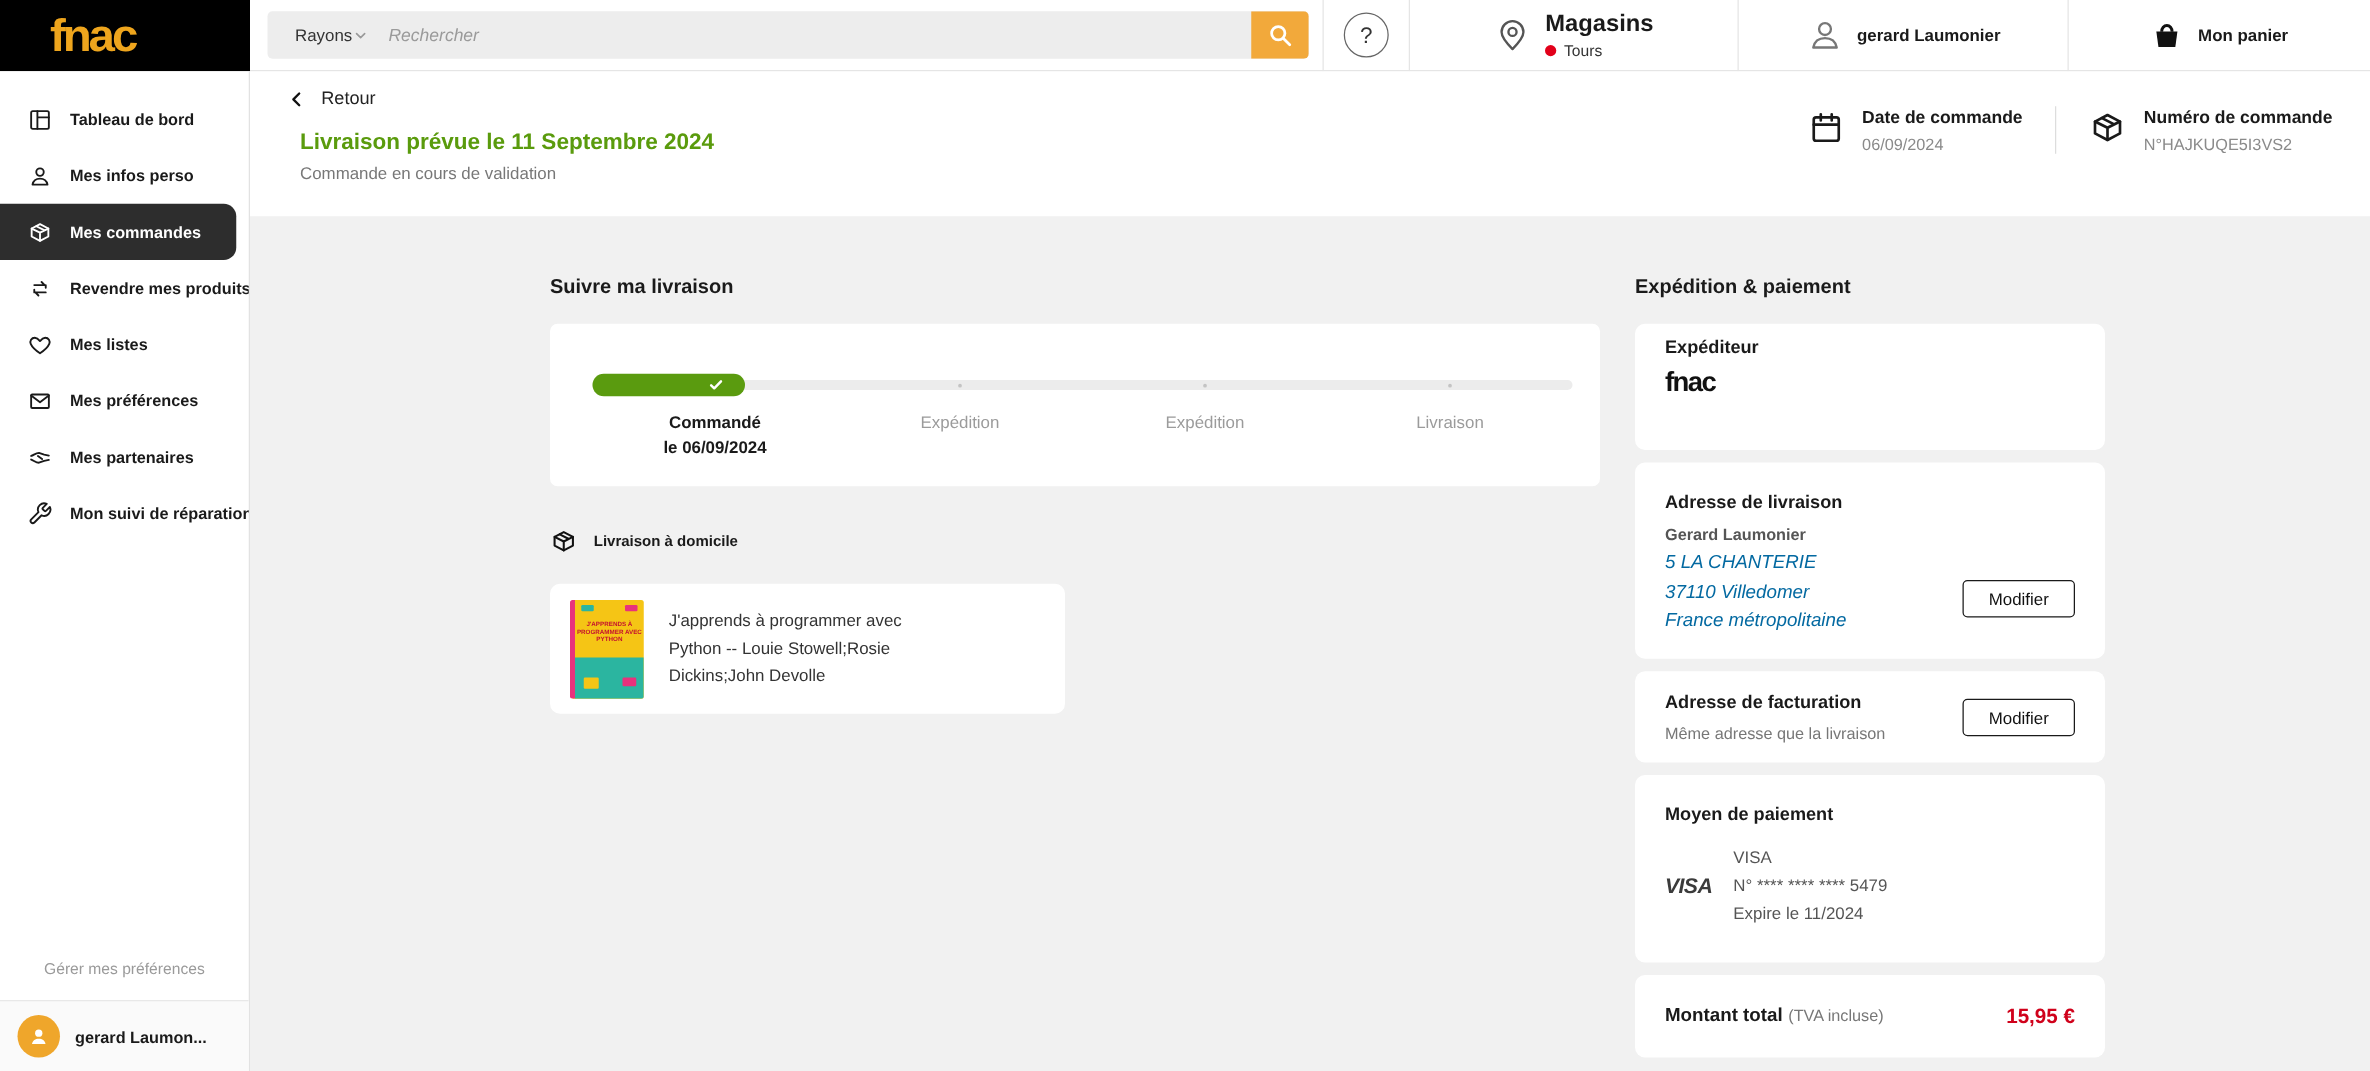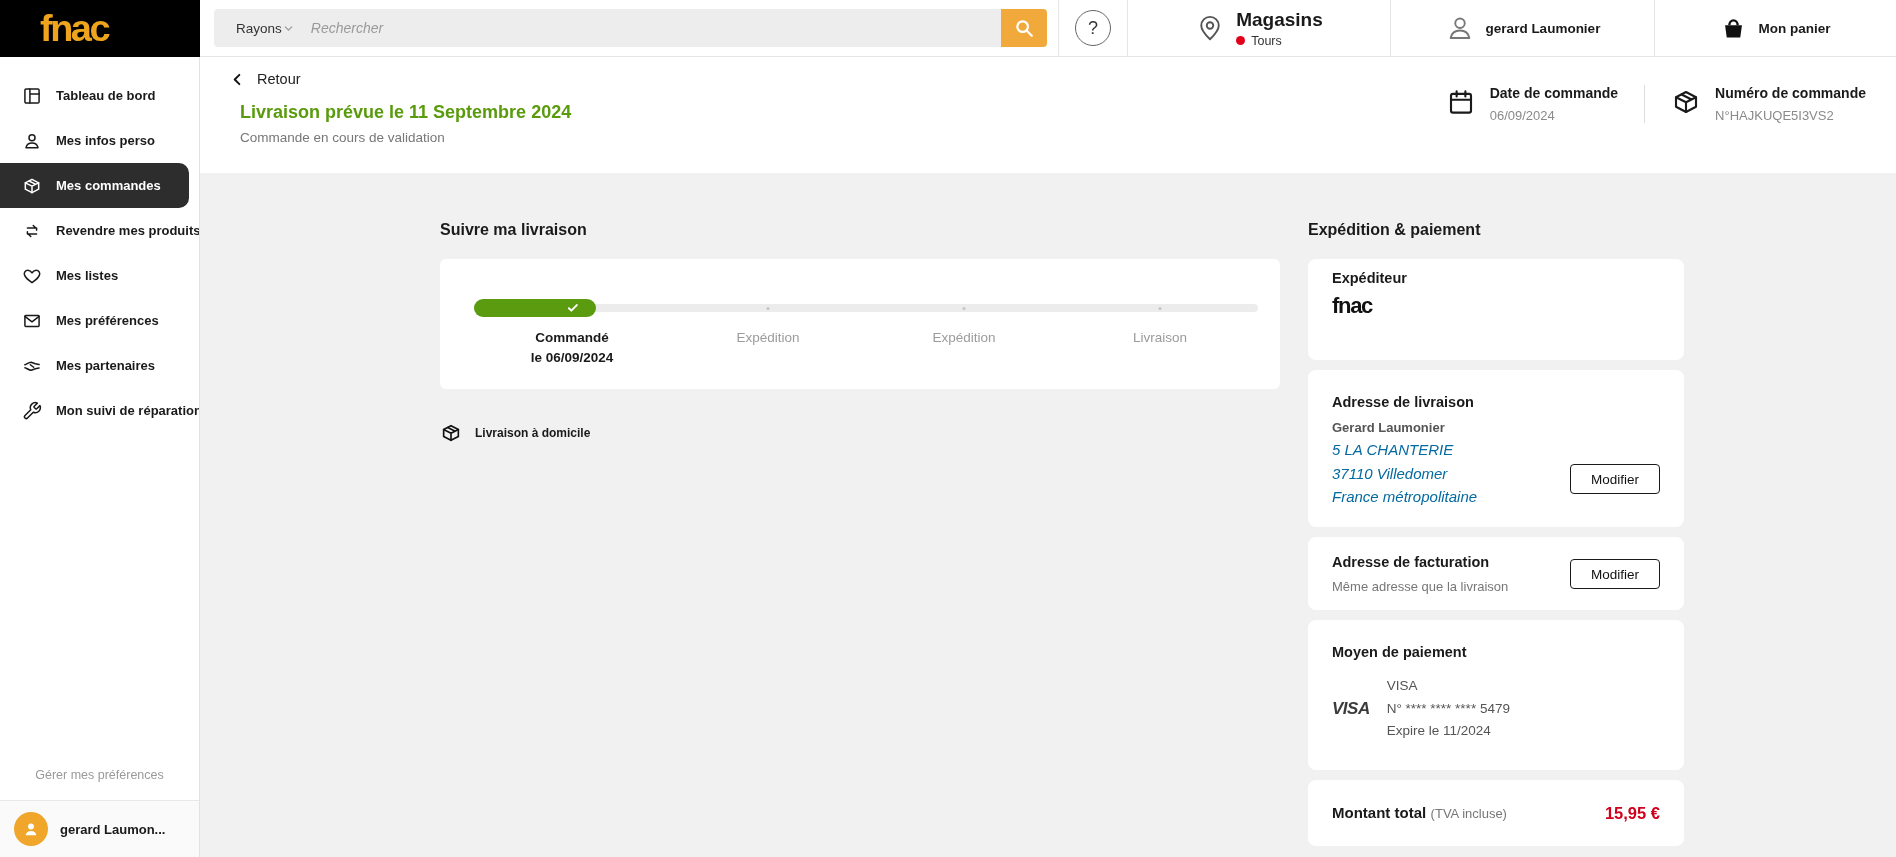--- a/index.html
+++ b/index.html
@@ -310,20 +310,32 @@
           </div>
         </div>
 
         <div class="home-head">
           <svg width="22" height="22" viewBox="0 0 24 24" fill="none" stroke="currentColor" stroke-width="1.8" stroke-linecap="round" stroke-linejoin="round">
               <path d="M4 8.2 12 4l8 4.2v7.6L12 20l-8-4.2z"></path>
               <path d="M4 8.2l8 4 8-4M12 12.2V20M8.5 6l7.5 3.8"></path>
             </svg>
           <span class="home-title">Livraison à domicile</span>
         </div>
+        <div class="product-card">
+          <div class="book">
+            <span class="book-deco1"></span>
+            <span class="book-deco2"></span>
+            <div class="book-title">J'APPRENDS À PROGRAMMER AVEC PYTHON</div>
+            <div class="book-bottom">
+              <span class="book-deco3"></span>
+              <span class="book-deco4"></span>
+            </div>
+          </div>
+          <div class="product-title">J'apprends à programmer avec Python -- Louie Stowell;Rosie Dickins;John Devolle</div>
+        </div>
       </section>
 
       <section class="col-right">
         <h2 class="section-h">Expédition &amp; paiement</h2>
 
         <div class="card shipper">
           <div class="card-title">Expéditeur</div>
           <div class="ship-logo">fnac</div>
         </div>
 

